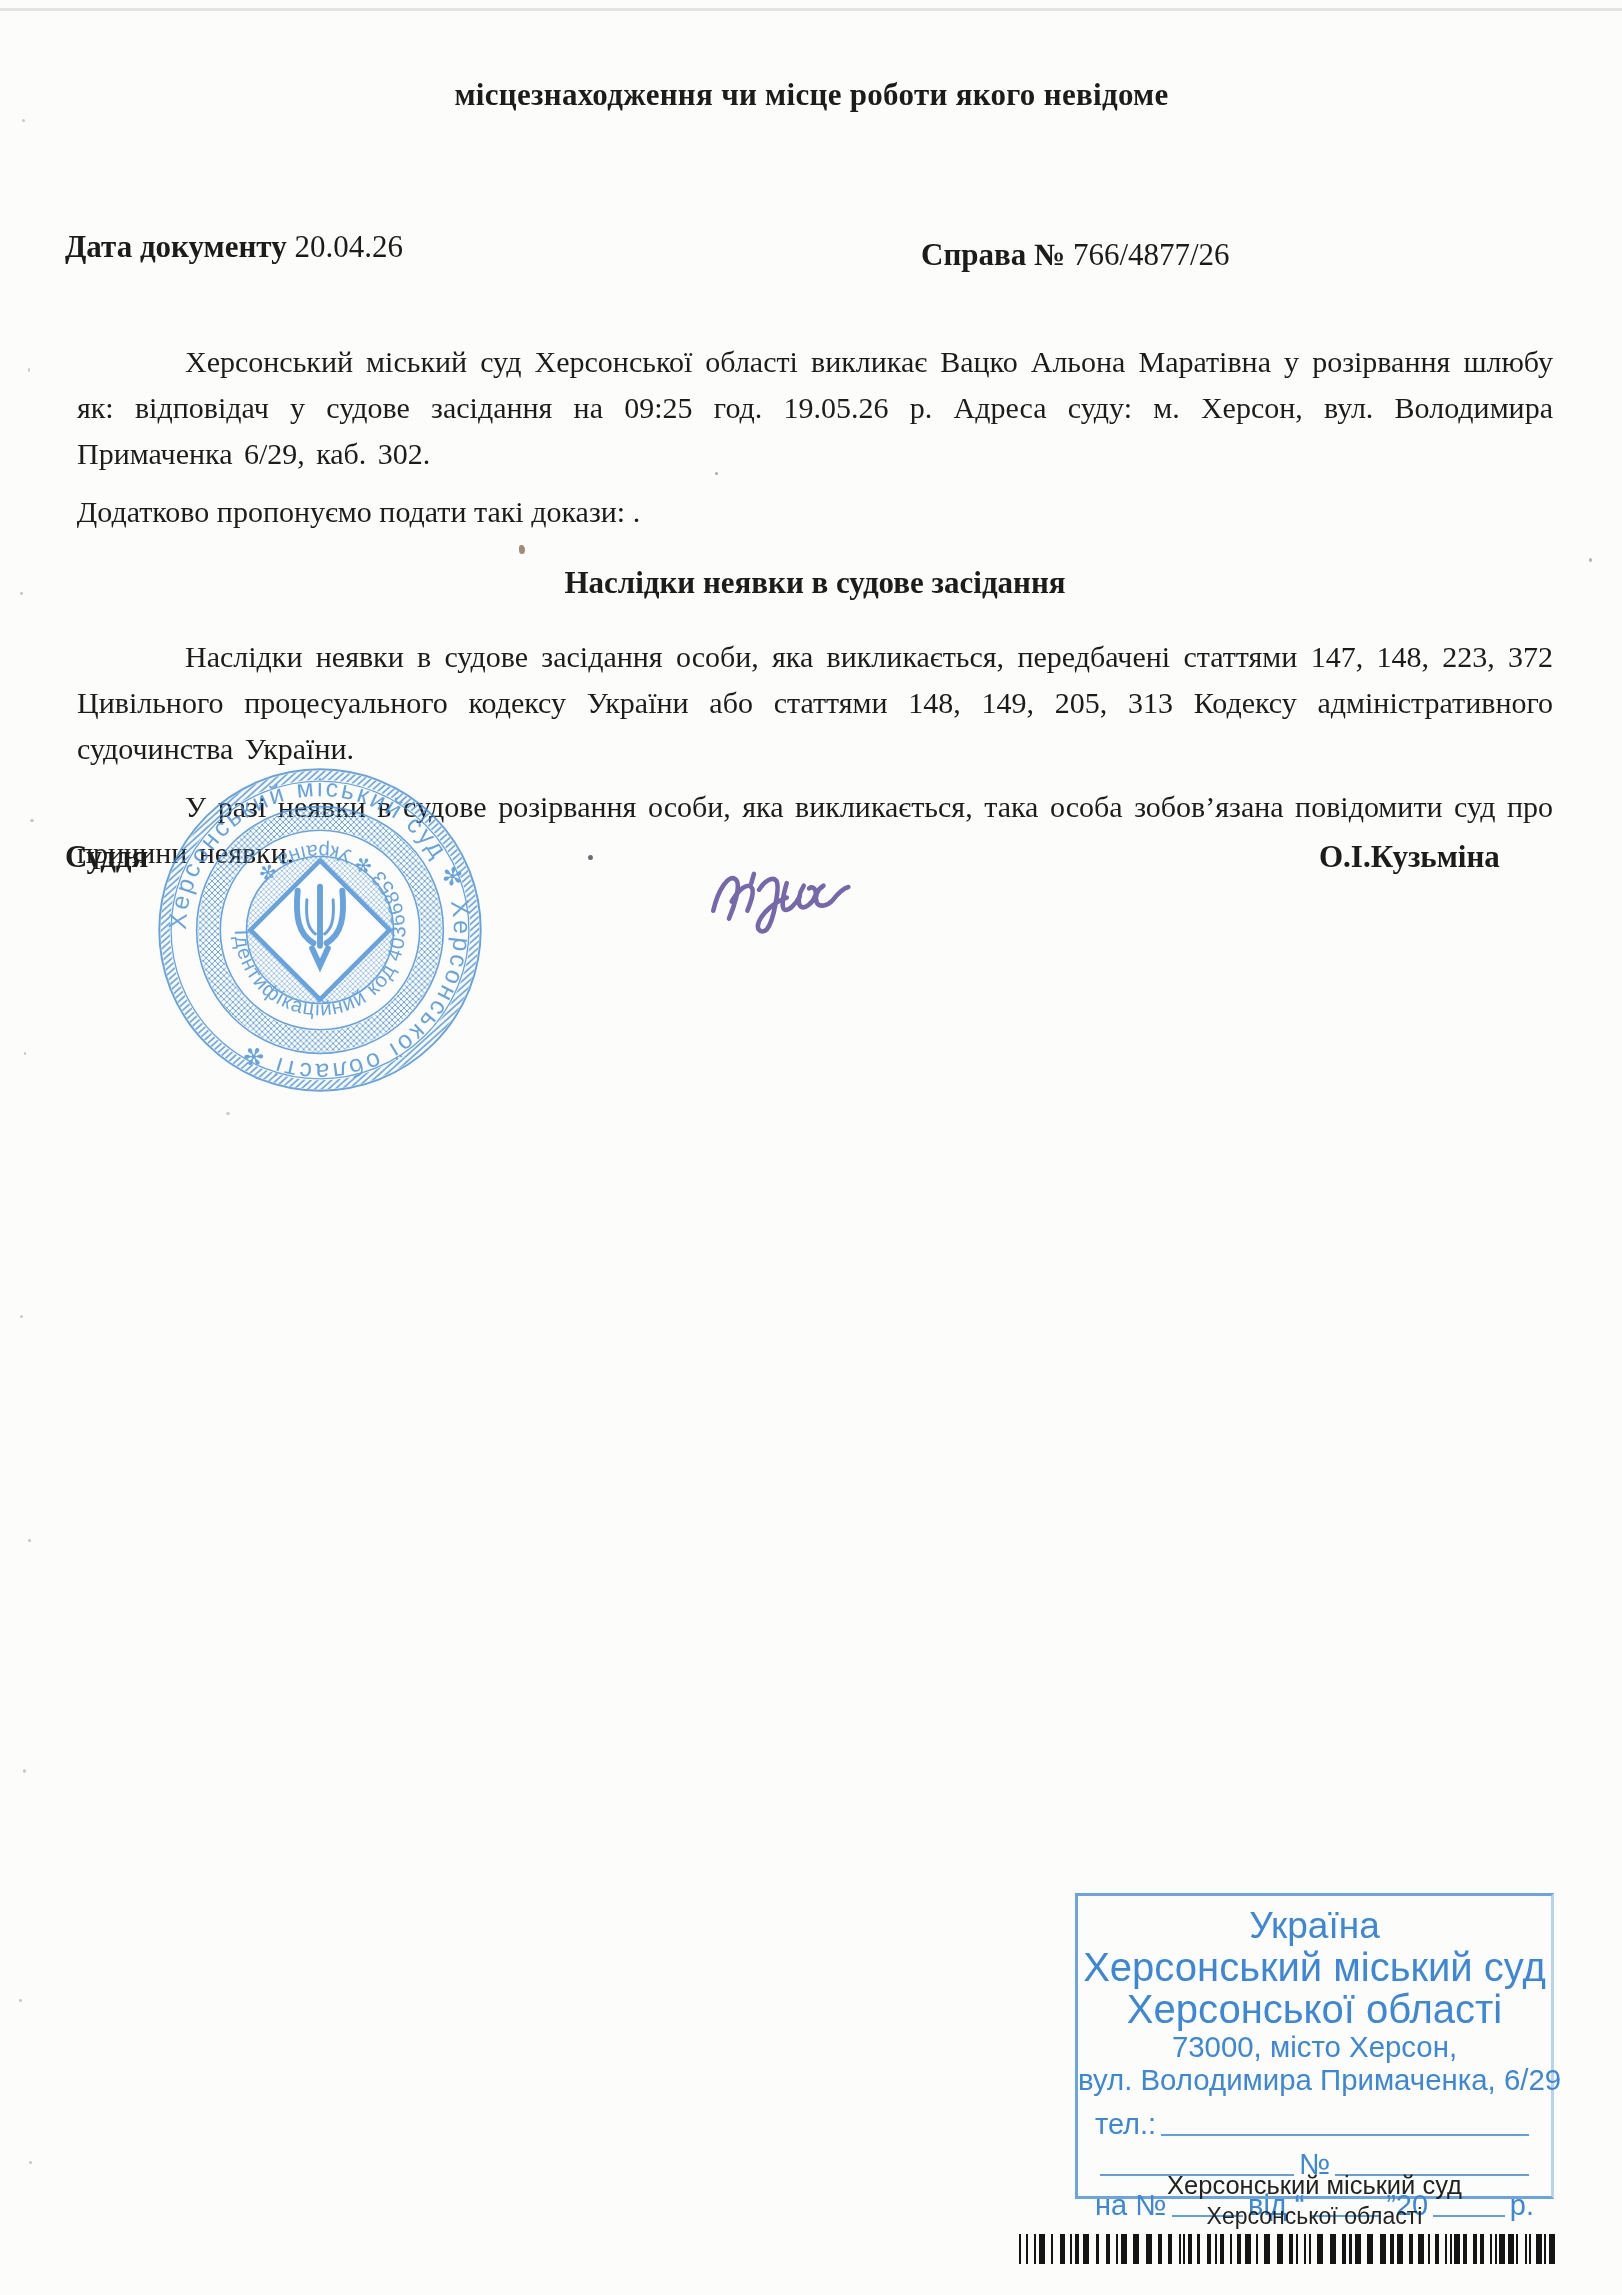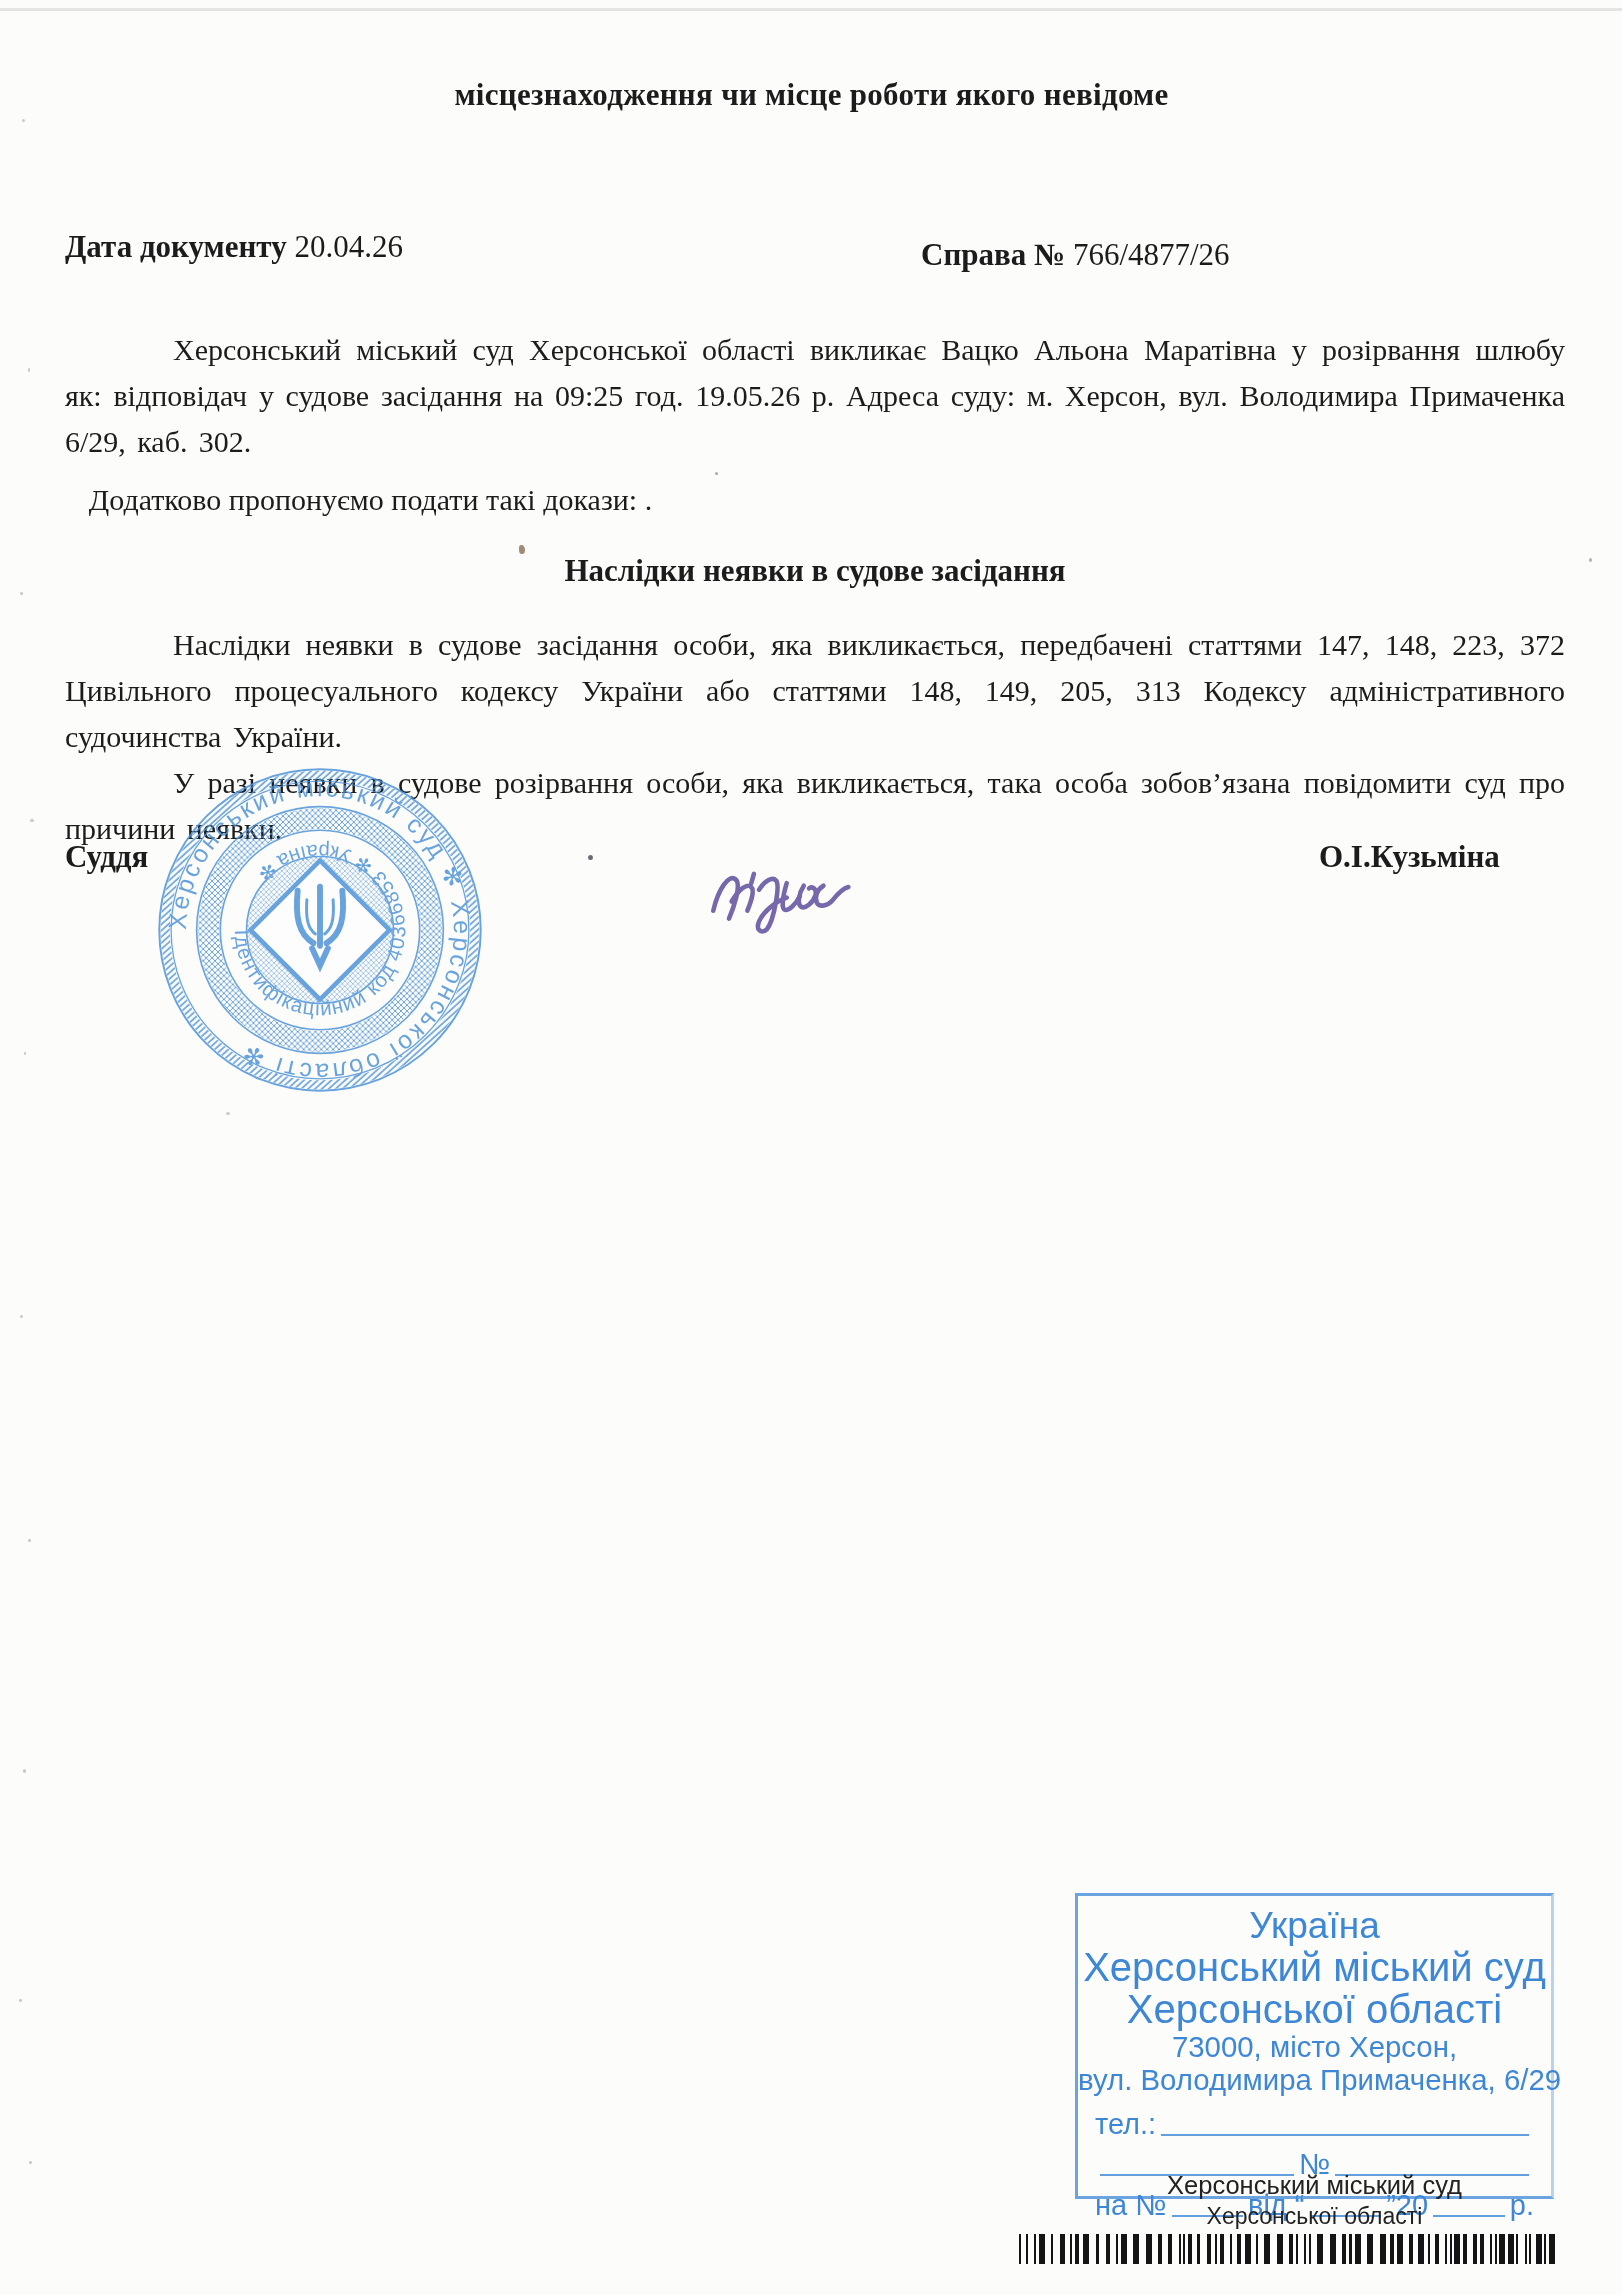--- a/index.html
+++ b/index.html
@@ -24,26 +24,26 @@
   .meta-row{left:0;right:0;top:229px;font-size:31px;}
   .meta-date{position:absolute;left:65px;top:0;}
   .meta-case{position:absolute;left:921px;top:8px;}
   .b{font-weight:bold;}
 
   .flow{
     left:65px;top:327px;width:1500px;
     font-size:30px;line-height:46px;
   }
   .para{
-    margin:0;
+    margin:12px;
     text-align:justify;
     text-indent:108px;
     word-spacing:3.9px;
   }
-  .plain-line{margin:12px;padding-left:11.8px;}
+  .plain-line{margin:0;padding-left:11.8px;}
   .section-heading{
     margin:25px 0 27.5px 0;
     text-align:center;
     font-weight:bold;font-size:31px;
   }
 
   .judge-row{left:0;right:0;top:839px;font-size:31px;font-weight:bold;}
   .judge-label{position:absolute;left:65px;top:0;}
   .judge-name{position:absolute;left:1319px;top:0;}
 

